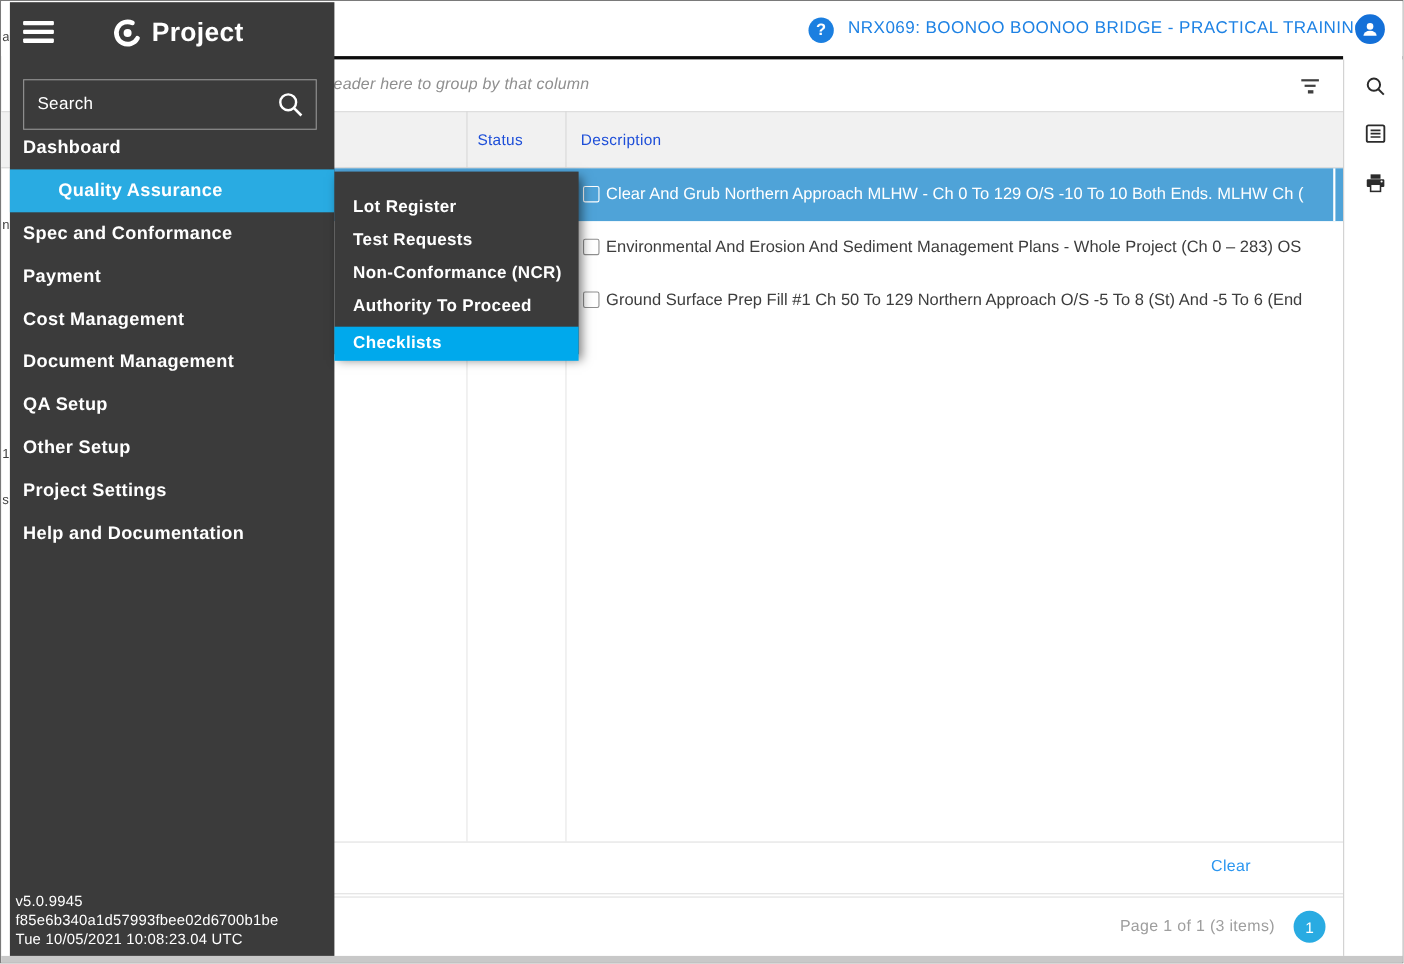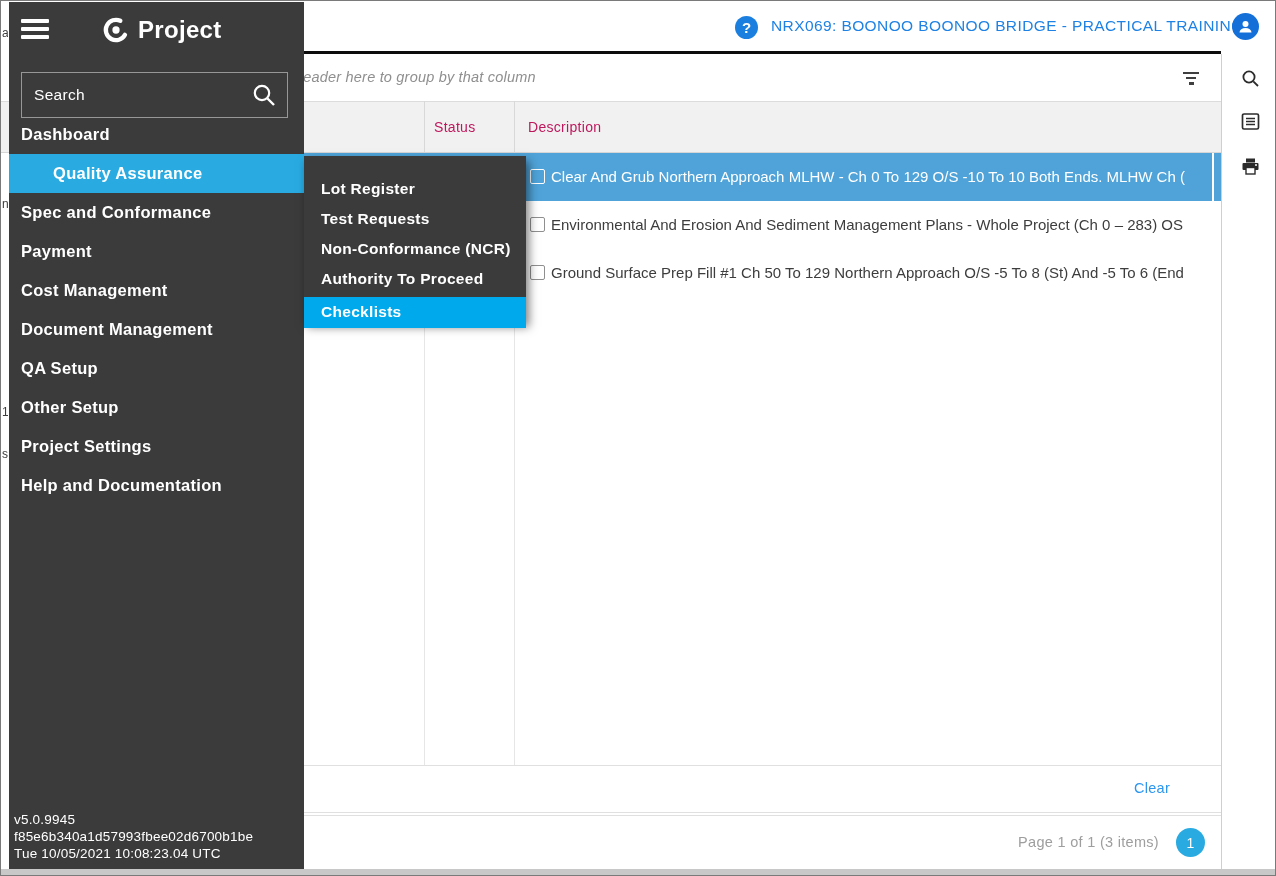--- a/index.html
+++ b/index.html
@@ -42,21 +42,21 @@
   #filter-icon .f3 { left:5.5px; top:10px; width:5px; height:2.5px; }
 
   
   #grid-header {
     left:0; top:100px; width:1220px; height:52px; background:#f1f1f1;
     border-top:1px solid #dcdcdc; border-bottom:1px solid #d6d6d6;
   }
   .col-line-h { top:100px; height:52px; width:1px; background:#d8d8d8; }
   .col-line-b { top:152px; height:612px; width:1px; background:#e6e6e6; }
   .col-label {
-    top:100px; height:52px; line-height:52px; color:#be185d; font-size:14px; letter-spacing:.3px;
+    top:100px; height:52px; line-height:52px; color:#1d4ed8; font-size:14px; letter-spacing:.3px;
     cursor:pointer;
   }
 
   
   .grid-row { left:300px; width:920px; height:48px; cursor:pointer; }
   #row-0 { top:152px; background:var(--row-selected,#4fa3d8); }
   #row-1 { top:200px; background:transparent; }
   #row-2 { top:248px; background:transparent; }
   .row-checkbox {
     position:absolute; left:229px; top:16px; width:15px; height:15px;
@@ -66,21 +66,21 @@
   .row-text {
     position:absolute; left:250px; top:0; right:8px; height:48px; line-height:48px;
     font-size:15px; color:#3d3d3d; white-space:nowrap; overflow:hidden;
   }
   #row-0 .row-text { color:#ffffff; }
   #row0-scroll-gap { left:1211px; top:152px; width:2px; height:48px; background:#fff; }
 
   
   .hline { height:1px; background:#e0e0e0; left:300px; width:920px; }
   #clear-link {
-    left:1100px; top:764px; width:102px; height:46px; line-height:46px; text-align:center;
+    left:1100px; top:764px; width:102px; height:46px; line-height:46px; text-align:left;
     color:var(--link-blue,#2b96f0); font-size:14.5px; letter-spacing:.3px; cursor:pointer;
   }
   #page-info {
     left:900px; top:814px; width:258px; height:54px; line-height:54px; text-align:right;
     color:#9e9e9e; font-size:14.5px; letter-spacing:.3px;
   }
   #page-circle {
     left:1175px; top:827px; width:29px; height:29px; border-radius:50%;
     background:var(--accent,#29abe2); color:#fff; font-size:14px;
     display:flex; align-items:center; justify-content:center; cursor:pointer;

